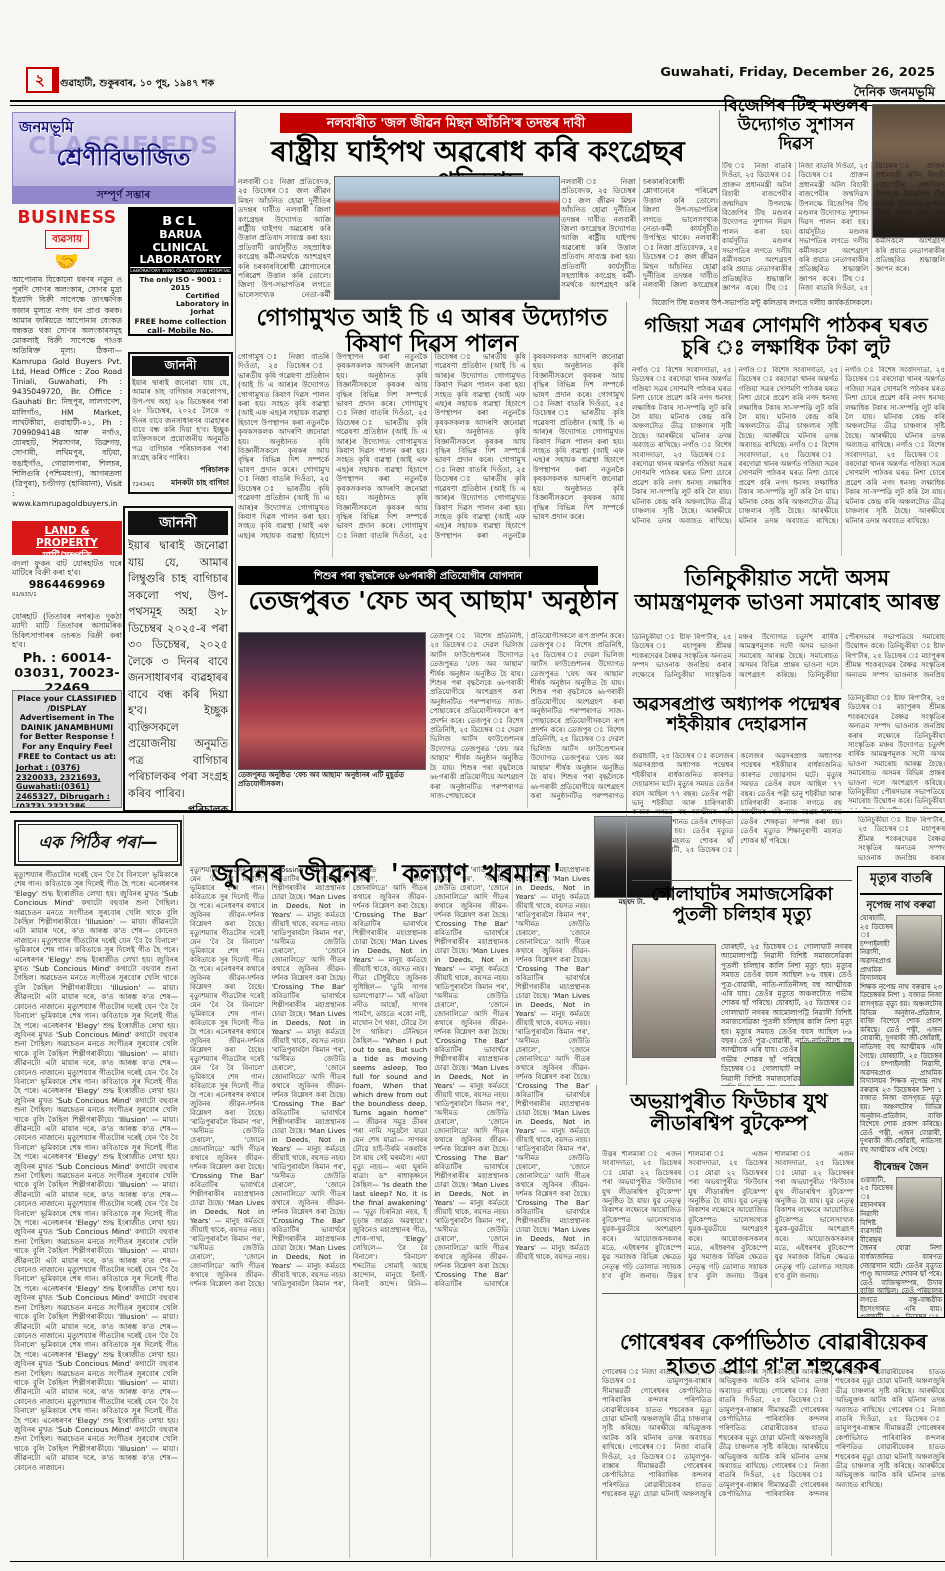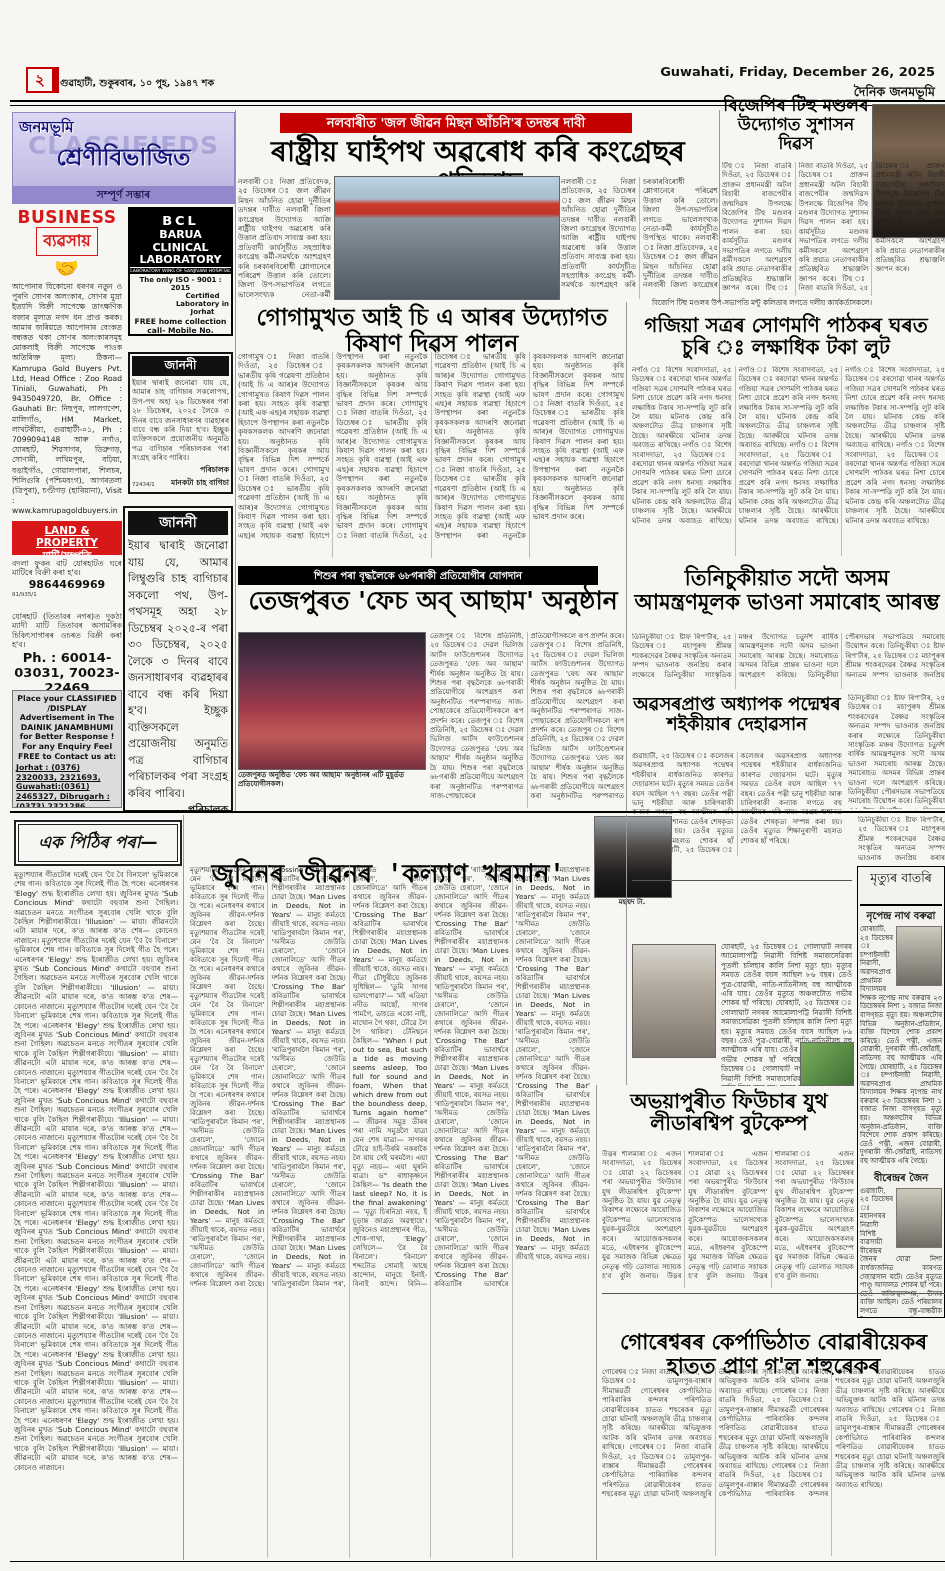--- a/index.html
+++ b/index.html
@@ -37,21 +37,21 @@
 
   <div class="abs" style="left:12px;top:112px;width:221px;height:90px;background:linear-gradient(180deg,#dcd8f2 0%,#c9c4e8 60%,#b3aeda 100%);border:1px solid #8d88c0;overflow:hidden;">
     <div class="abs" style="left:6px;top:2px;font-size:15px;font-weight:bold;color:#14147e;text-shadow:1px 1px 0 #fff;">জনমভূমি</div>
     <div class="abs" style="left:0;top:18px;width:221px;text-align:center;font-size:25px;font-weight:bold;color:#8d88c8;opacity:.55;letter-spacing:1px;">CLASSIFIEDS</div>
     <div class="abs" style="left:0;top:26px;width:221px;text-align:center;font-size:23px;font-weight:bold;color:#15157a;text-shadow:1px 1px 0 #fff;">শ্ৰেণীবিভাজিত</div>
     <div class="abs" style="left:0;bottom:0;width:221px;height:17px;background:#9289cc;color:#20154e;font-size:10.5px;font-weight:bold;text-align:center;line-height:17px;">সম্পূৰ্ণ সম্ভাৰ</div>
   </div>
 
   <div class="abs adbox" style="left:12px;top:207px;width:110px;height:311px;overflow:hidden;">
     <div style="text-align:center;font-size:17px;font-weight:bold;color:#d81818;letter-spacing:.5px;">BUSINESS</div>
-    <div style="text-align:center;"><span style="display:inline-block;border:1px solid #d81818;color:#d81818;font-size:16px;font-weight:bold;padding:0 6px;">ব্যৱসায়</span></div>
+    <div style="text-align:center;"><span style="display:inline-block;border:1px solid #d81818;color:#d81818;font-size:10px;font-weight:bold;padding:0 6px;">ব্যৱসায়</span></div>
     <div style="text-align:center;font-size:20px;color:#d81818;">🤝</div>
     <div class="btxt" style="margin-top:2px;font-size:7.6px;line-height:10.2px;">আপোনাৰ যিকোনো ধৰণৰ নতুন ও পুৰণি সোণৰ অলংকাৰ, সোণৰ মুদ্ৰা ইত্যাদি বিক্ৰী সাপেক্ষে তাৎক্ষণিক বজাৰ মূল্যত নগদ ধন প্ৰাপ্ত কৰক। আমাৰ জৰিয়তে আপোনাৰ বেংকত বন্ধকত থকা সোণৰ অলংকাৰসমূহ মোকলাই বিক্ৰী সাপেক্ষে পাওক অতিৰিক্ত মূল্য। ঠিকনা— Kamrupa Gold Buyers Pvt. Ltd, Head Office : Zoo Road Tiniali, Guwahati, Ph : 9435049720, Br. Office : Gauhati Br: নিছপুৰ, লালগণেশ, মালিগাঁও, HM Market, লাখটকীয়া, গুৱাহাটী-০১, Ph : 7099094148 আৰু নৰ্গাও, যোৰহাট, শিৱসাগৰ, ডিব্ৰুগড়, সোণাৰী, লখিমপুৰ, বঢ়িয়া, বঙাইগাঁও, গোৱালপাৰা, শিলচৰ, শিলিগুৰি (পশ্চিমবংগ), আগৰতলা (ত্ৰিপুৰা), চণ্ডীগড় (হাৰিয়ানা), Visit : www.kamrupagoldbuyers.in</div>
   </div>
 
   <div class="abs" style="left:12px;top:521px;width:110px;height:34px;background:#d81818;text-align:center;">
     <div style="color:#fff;font-size:10.5px;font-weight:bold;text-decoration:underline;padding-top:3px;">LAND &amp; PROPERTY</div>
     <div style="color:#fff;font-size:10px;font-weight:bold;">মাটি/সম্পত্তি</div>
   </div>
   <div class="abs" style="left:12px;top:559px;width:110px;">
     <div class="btxt" style="font-size:7.8px;">বদলা ফুকন বাট যোৰহাটত ঘৰে মাটিৰে বিক্ৰী কৰা হ'ব।</div>
@@ -150,29 +150,30 @@
     <span>মৃত্যুশয্যাৰ গীতটোৰ দৰেই যেন 'বৈ বৈ বিনালে' ভূমিকাৰে শেষ গান। কবিতাকে সুৰ দিলেই গীত হৈ পৰে। এনেধৰণৰ কথাৰে জুবিনৰ জীৱন-দৰ্শনক বিশ্লেষণ কৰা হৈছে। মৃত্যুশয্যাৰ গীতটোৰ দৰেই যেন 'বৈ বৈ বিনালে' ভূমিকাৰে শেষ গান। কবিতাকে সুৰ দিলেই গীত হৈ পৰে। এনেধৰণৰ কথাৰে জুবিনৰ জীৱন-দৰ্শনক বিশ্লেষণ কৰা হৈছে। মৃত্যুশয্যাৰ গীতটোৰ দৰেই যেন 'বৈ বৈ বিনালে' ভূমিকাৰে শেষ গান। কবিতাকে সুৰ দিলেই গীত হৈ পৰে। এনেধৰণৰ কথাৰে জুবিনৰ জীৱন-দৰ্শনক বিশ্লেষণ কৰা হৈছে। মৃত্যুশয্যাৰ গীতটোৰ দৰেই যেন 'বৈ বৈ বিনালে' ভূমিকাৰে শেষ গান। কবিতাকে সুৰ দিলেই গীত হৈ পৰে। এনেধৰণৰ কথাৰে জুবিনৰ জীৱন-দৰ্শনক বিশ্লেষণ কৰা হৈছে।</span>
     <span>'ৰাতিপুৰাবলৈ কিমান পৰ', 'অসীমত জেউতি হেৰালে', 'জোনে জোনালিতে' আদি গীতৰ কথাৰে জুবিনৰ জীৱন-দৰ্শনক বিশ্লেষণ কৰা হৈছে। 'Crossing The Bar' কবিতাটিৰ ভাবাৰ্থৰে শিল্পীগৰাকীৰ মহাপ্ৰস্থানক চোৱা হৈছে। 'Man Lives in Deeds, Not in Years' — মানুহ কৰ্মতহে জীয়াই থাকে, বয়সত নহয়। 'ৰাতিপুৰাবলৈ কিমান পৰ', 'অসীমত জেউতি হেৰালে', 'জোনে জোনালিতে' আদি গীতৰ কথাৰে জুবিনৰ জীৱন-দৰ্শনক বিশ্লেষণ কৰা হৈছে। 'Crossing The Bar' কবিতাটিৰ ভাবাৰ্থৰে শিল্পীগৰাকীৰ মহাপ্ৰস্থানক চোৱা হৈছে। 'Man Lives in Deeds, Not in Years' — মানুহ কৰ্মতহে জীয়াই থাকে, বয়সত নহয়। 'ৰাতিপুৰাবলৈ কিমান পৰ', 'অসীমত জেউতি হেৰালে', 'জোনে জোনালিতে' আদি গীতৰ কথাৰে জুবিনৰ জীৱন-দৰ্শনক বিশ্লেষণ কৰা হৈছে। 'Crossing The Bar' কবিতাটিৰ ভাবাৰ্থৰে শিল্পীগৰাকীৰ মহাপ্ৰস্থানক চোৱা হৈছে। 'Man Lives in Deeds, Not in Years' — মানুহ কৰ্মতহে জীয়াই থাকে, বয়সত নহয়। 'ৰাতিপুৰাবলৈ কিমান পৰ', 'অসীমত জেউতি হেৰালে', 'জোনে জোনালিতে' আদি গীতৰ কথাৰে জুবিনৰ জীৱন-দৰ্শনক বিশ্লেষণ কৰা হৈছে। 'Crossing The Bar' কবিতাটিৰ ভাবাৰ্থৰে শিল্পীগৰাকীৰ মহাপ্ৰস্থানক চোৱা হৈছে। 'Man Lives in Deeds, Not in Years' — মানুহ কৰ্মতহে জীয়াই থাকে, বয়সত নহয়। 'ৰাতিপুৰাবলৈ কিমান পৰ', 'অসীমত জেউতি হেৰালে', 'জোনে জোনালিতে' আদি গীতৰ কথাৰে জুবিনৰ জীৱন-দৰ্শনক বিশ্লেষণ কৰা হৈছে। 'Crossing The Bar' কবিতাটিৰ ভাবাৰ্থৰে শিল্পীগৰাকীৰ মহাপ্ৰস্থানক চোৱা হৈছে। 'Man Lives in Deeds, Not in Years' — মানুহ কৰ্মতহে জীয়াই থাকে, বয়সত নহয়। 'ৰাতিপুৰাবলৈ কিমান পৰ', 'অসীমত জেউতি হেৰালে', 'জোনে জোনালিতে' আদি গীতৰ কথাৰে জুবিনৰ জীৱন-দৰ্শনক বিশ্লেষণ কৰা হৈছে। 'Crossing The Bar' কবিতাটিৰ ভাবাৰ্থৰে শিল্পীগৰাকীৰ মহাপ্ৰস্থানক চোৱা হৈছে। 'Man Lives in Deeds, Not in Years' — মানুহ কৰ্মতহে জীয়াই থাকে, বয়সত নহয়।</span>
     <span>গীতা চৌধুৰীয়ে জুবিনক সুধিছিল— 'তুমি সাগৰ ভালপোৱা?'— 'মই এতিয়া নদীত আছোঁ, সাগৰ পামগৈ, তাহতে একো নাই, মাখোন গৈ থকা, ঢৌৱে লৈ গৈ থাকিব'। টেনিছনে কৈছিল— "When I put out to sea, But such a tide as moving seems asleep, Too full for sound and foam, When that which drew from out the boundless deep, Turns again home" — জীৱনৰ সমুদ্ৰ তীৰৰ পৰা নামি সমুদ্ৰলৈ যাত্ৰা যেন শেষ যাত্ৰা— সাগৰৰ ঢৌৱে হাই-উৰমি নকৰাকৈ লৈ যায় সেই ঘৰমলৈ। এয়া মৃত্যু নহয়— এয়া ঘূৰনি যাত্ৰা। ড° ৰাধাকৃষ্ণনে কৈছিল— 'Is death the last sleep? No, it is the final awakening' — 'মৃত্যু চিৰনিদ্ৰা নহয়, ই চূড়ান্ত জাগ্ৰত অৱস্থাহে'। জুবিনেও মহাপ্ৰস্থানৰ গীত, শোক-গাথা, 'Elegy' লেখিলে— 'বৈ বৈ বিনালে'। 'বিনালে' শব্দটোত সোমাই আছে কান্দোন, মানুহে ইনাই-বিনাই কান্দে। বিনি— শোকৰ সুৰ।</span>
     <span>'ৰাতিপুৰাবলৈ কিমান পৰ', 'অসীমত জেউতি হেৰালে', 'জোনে জোনালিতে' আদি গীতৰ কথাৰে জুবিনৰ জীৱন-দৰ্শনক বিশ্লেষণ কৰা হৈছে। 'Crossing The Bar' কবিতাটিৰ ভাবাৰ্থৰে শিল্পীগৰাকীৰ মহাপ্ৰস্থানক চোৱা হৈছে। 'Man Lives in Deeds, Not in Years' — মানুহ কৰ্মতহে জীয়াই থাকে, বয়সত নহয়। 'ৰাতিপুৰাবলৈ কিমান পৰ', 'অসীমত জেউতি হেৰালে', 'জোনে জোনালিতে' আদি গীতৰ কথাৰে জুবিনৰ জীৱন-দৰ্শনক বিশ্লেষণ কৰা হৈছে। 'Crossing The Bar' কবিতাটিৰ ভাবাৰ্থৰে শিল্পীগৰাকীৰ মহাপ্ৰস্থানক চোৱা হৈছে। 'Man Lives in Deeds, Not in Years' — মানুহ কৰ্মতহে জীয়াই থাকে, বয়সত নহয়। 'ৰাতিপুৰাবলৈ কিমান পৰ', 'অসীমত জেউতি হেৰালে', 'জোনে জোনালিতে' আদি গীতৰ কথাৰে জুবিনৰ জীৱন-দৰ্শনক বিশ্লেষণ কৰা হৈছে। 'Crossing The Bar' কবিতাটিৰ ভাবাৰ্থৰে শিল্পীগৰাকীৰ মহাপ্ৰস্থানক চোৱা হৈছে। 'Man Lives in Deeds, Not in Years' — মানুহ কৰ্মতহে জীয়াই থাকে, বয়সত নহয়। 'ৰাতিপুৰাবলৈ কিমান পৰ', 'অসীমত জেউতি হেৰালে', 'জোনে জোনালিতে' আদি গীতৰ কথাৰে জুবিনৰ জীৱন-দৰ্শনক বিশ্লেষণ কৰা হৈছে। 'Crossing The Bar' কবিতাটিৰ ভাবাৰ্থৰে শিল্পীগৰাকীৰ মহাপ্ৰস্থানক চোৱা হৈছে। 'Man Lives in Deeds, Not in Years' — মানুহ কৰ্মতহে জীয়াই থাকে, বয়সত নহয়। 'ৰাতিপুৰাবলৈ কিমান পৰ', 'অসীমত জেউতি হেৰালে', 'জোনে জোনালিতে' আদি গীতৰ কথাৰে জুবিনৰ জীৱন-দৰ্শনক বিশ্লেষণ কৰা হৈছে। 'Crossing The Bar' কবিতাটিৰ ভাবাৰ্থৰে শিল্পীগৰাকীৰ মহাপ্ৰস্থানক চোৱা হৈছে। 'Man Lives in Deeds, Not in Years' — মানুহ কৰ্মতহে জীয়াই থাকে, বয়সত নহয়। 'ৰাতিপুৰাবলৈ কিমান পৰ', 'অসীমত জেউতি হেৰালে', 'জোনে জোনালিতে' আদি গীতৰ কথাৰে জুবিনৰ জীৱন-দৰ্শনক বিশ্লেষণ কৰা হৈছে। 'Crossing The Bar' কবিতাটিৰ ভাবাৰ্থৰে শিল্পীগৰাকীৰ মহাপ্ৰস্থানক চোৱা হৈছে। 'Man Lives in Deeds, Not in Years' — মানুহ কৰ্মতহে জীয়াই থাকে, বয়সত নহয়। 'ৰাতিপুৰাবলৈ কিমান পৰ', 'অসীমত জেউতি হেৰালে', 'জোনে জোনালিতে' আদি গীতৰ কথাৰে জুবিনৰ জীৱন-দৰ্শনক বিশ্লেষণ কৰা হৈছে। 'Crossing The Bar' কবিতাটিৰ ভাবাৰ্থৰে শিল্পীগৰাকীৰ মহাপ্ৰস্থানক চোৱা হৈছে। 'Man Lives in Deeds, Not in Years' — মানুহ কৰ্মতহে জীয়াই থাকে, বয়সত নহয়।</span>
   </div>
 
   <div class="abs vline" style="left:626px;top:815px;height:270px;"></div>
   <div class="abs vline" style="left:596px;top:1085px;height:475px;"></div>
 
   <div class="abs hline" style="left:632px;top:880px;width:220px;"></div>
+  <div class="abs hl" style="left:632px;top:884px;width:220px;font-size:18px;">গোলাঘাটৰ সমাজসেৱিকা পুতলী চলিহাৰ মৃত্যু</div>
   <div class="abs" style="left:632px;top:942px;width:220px;height:144px;overflow:hidden;">
     <div class="photo" style="float:left;width:82px;height:112px;margin:2px 5px 2px 0;background:
          linear-gradient(180deg,#d8d4cc 0%,#b0a89c 40%,#7a736a 100%);"></div>
     <div class="btxt" style="font-size:7.2px;">যোৰহাট, ২৫ ডিচেম্বৰ ঃ গোলাঘাট নগৰৰ আমোলাপট্টি নিৱাসী বিশিষ্ট সমাজসেৱিকা পুতলী চলিহাৰ কালি নিশা মৃত্যু হয়। মৃত্যুৰ সময়ত তেওঁৰ বয়স আছিল ৮৬ বছৰ। তেওঁ পুত্ৰ-বোৱাৰী, নাতি-নাতিনীসহ বহু আত্মীয়ক এৰি যায়। তেওঁৰ মৃত্যুত অঞ্চলটোত গভীৰ শোকৰ ছাঁ পৰিছে। যোৰহাট, ২৫ ডিচেম্বৰ ঃ গোলাঘাট নগৰৰ আমোলাপট্টি নিৱাসী বিশিষ্ট সমাজসেৱিকা পুতলী চলিহাৰ কালি নিশা মৃত্যু হয়। মৃত্যুৰ সময়ত তেওঁৰ বয়স আছিল ৮৬ বছৰ। তেওঁ পুত্ৰ-বোৱাৰী, নাতি-নাতিনীসহ বহু আত্মীয়ক এৰি যায়। তেওঁৰ মৃত্যুত অঞ্চলটোত গভীৰ শোকৰ ছাঁ পৰিছে। যোৰহাট, ২৫ ডিচেম্বৰ ঃ গোলাঘাট নগৰৰ আমোলাপট্টি নিৱাসী বিশিষ্ট সমাজসেৱিকা পুতলী চলিহাৰ কালি নিশা মৃত্যু হয়। মৃত্যুৰ সময়ত তেওঁৰ বয়স আছিল ৮৬ বছৰ। তেওঁ পুত্ৰ-বোৱাৰী, নাতি-নাতিনীসহ বহু আত্মীয়ক এৰি যায়। তেওঁৰ মৃত্যুত অঞ্চলটোত গভীৰ শোকৰ ছাঁ পৰিছে।</div>
   </div>
 
   <div class="abs btxt" style="left:858px;top:816px;width:87px;height:46px;font-size:7px;">তিনিচুকীয়া ঃ ষ্টাফ ৰিপ'ৰ্টাৰ, ২৫ ডিচেম্বৰ ঃ মহাপুৰুষ শ্ৰীমন্ত শংকৰদেৱৰ বৈষ্ণৱ সংস্কৃতিৰ অন্যতম সম্পদ ভাওনাক জনপ্ৰিয় কৰাৰ লক্ষ্যেৰে তিনিচুকীয়া সাংস্কৃতিক মঞ্চৰ উদ্যোগত চতুৰ্দশ বাৰ্ষিক আমন্ত্ৰণমূলক সদৌ অসম ভাওনা সমাৰোহ আৰম্ভ হৈছে। সমাৰোহত অসমৰ বিভিন্ন প্ৰান্তৰ ভাওনা দলে অংশগ্ৰহণ কৰিছে। তিনিচুকীয়া পৌৰসভাৰ সভাপতিয়ে সমাৰোহ উদ্বোধন কৰে।</div>
   <div class="abs adbox" style="left:857px;top:866px;width:88px;height:452px;border:1.5px solid #000;box-sizing:border-box;padding:2px;overflow:hidden;background:#f3f2ee;">
-    <div style="font-size:12.5px;font-weight:normal;text-align:center;border-bottom:2px double #000;padding-bottom:15px;">মৃত্যুৰ বাতৰি</div>
+    <div style="font-size:12.5px;font-weight:bold;text-align:center;border-bottom:2px double #000;padding-bottom:4px;">মৃত্যুৰ বাতৰি</div>
     <div>
       <div style="font-size:10px;font-weight:bold;text-align:center;margin-top:2px;">নৃপেন্দ্ৰ নাথ বৰুৱা</div>
       <div style="font-size:6.8px;line-height:8.6px;text-align:justify;">
         <span class="obit-photo" style="display:block;"></span>
         <span>যোৰহাটি, ২৫ ডিচেম্বৰ ঃ চম্পাইলাহী নিৱাসী, অৱসৰপ্ৰাপ্ত প্ৰাথমিক বিদ্যালয়ৰ শিক্ষক নৃপেন্দ্ৰ নাথ বৰুৱাৰ ২৩ ডিচেম্বৰৰ নিশা ১ বজাত নিজা বাসগৃহত মৃত্যু হয়। অঞ্চলটোৰ বিভিন্ন অনুষ্ঠান-প্ৰতিষ্ঠান, ব্যক্তি বিশেষে শোক প্ৰকাশ কৰিছে। তেওঁ পত্নী, এজন বোৱাৰী, দুগৰাকী জী-জোঁৱাই, নাতিসহ বহু আত্মীয়ক এৰি গৈছে। যোৰহাটি, ২৫ ডিচেম্বৰ ঃ চম্পাইলাহী নিৱাসী, অৱসৰপ্ৰাপ্ত প্ৰাথমিক বিদ্যালয়ৰ শিক্ষক নৃপেন্দ্ৰ নাথ বৰুৱাৰ ২৩ ডিচেম্বৰৰ নিশা ১ বজাত নিজা বাসগৃহত মৃত্যু হয়। অঞ্চলটোৰ বিভিন্ন অনুষ্ঠান-প্ৰতিষ্ঠান, ব্যক্তি বিশেষে শোক প্ৰকাশ কৰিছে। তেওঁ পত্নী, এজন বোৱাৰী, দুগৰাকী জী-জোঁৱাই, নাতিসহ বহু আত্মীয়ক এৰি গৈছে।</span>
       </div>
     </div>
     <div>
       <div style="font-size:10px;font-weight:bold;text-align:center;margin-top:4px;">বীৰেন্দ্ৰৰ জৈন</div>
       <div style="font-size:6.8px;line-height:8.6px;text-align:justify;">

